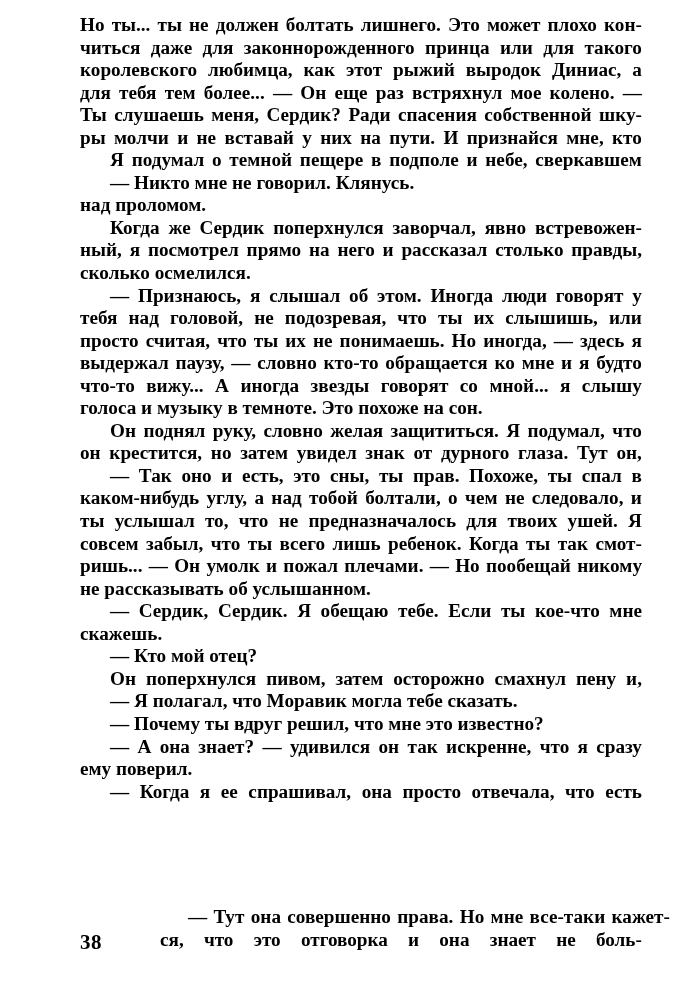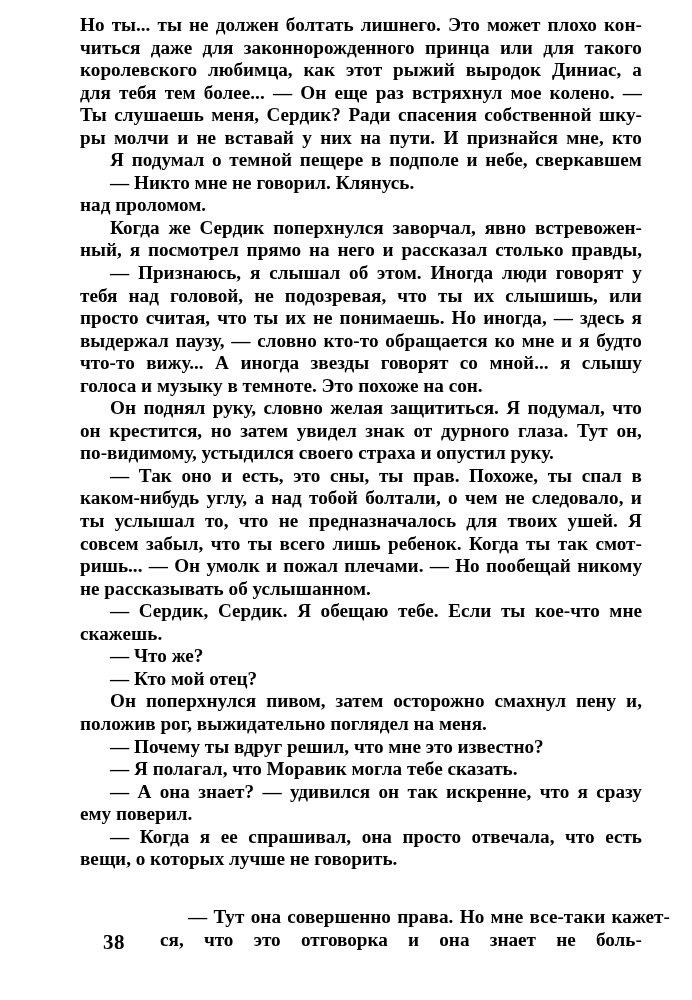--- a/index.html
+++ b/index.html
@@ -97,21 +97,20 @@
   }
 
   #page-number {
     position: absolute;
     left: 68px;
     top: 930px;
     font-size: 21px;
     font-weight: bold;
     font-family: "Liberation Serif", "DejaVu Serif", serif;
     letter-spacing: 0.5px;
-    margin-left: 23px;
   }
 </style>
 </head>
 <body>
 
 <div id="page">
 
   <div id="text-column">
       <div class="ln j">
         <span>Но</span>
@@ -213,20 +212,21 @@
         <span>я</span>
         <span>посмотрел</span>
         <span>прямо</span>
         <span>на</span>
         <span>него</span>
         <span>и</span>
         <span>рассказал</span>
         <span>столько</span>
         <span>правды,</span>
       </div>
+      <div class="ln last">сколько осмелился.</div>
       <div class="ln j ind">
         <span>—</span>
         <span>Признаюсь,</span>
         <span>я</span>
         <span>слышал</span>
         <span>об</span>
         <span>этом.</span>
         <span>Иногда</span>
         <span>люди</span>
         <span>говорят</span>
@@ -301,21 +301,20 @@
         <span>но</span>
         <span>затем</span>
         <span>увидел</span>
         <span>знак</span>
         <span>от</span>
         <span>дурного</span>
         <span>глаза.</span>
         <span>Тут</span>
         <span>он,</span>
       </div>
-      <div class="ln last">по-видимому, устыдился своего страха и опустил руку.</div>
       <div class="ln j ind">
         <span>—</span>
         <span>Так</span>
         <span>оно</span>
         <span>и</span>
         <span>есть,</span>
         <span>это</span>
         <span>сны,</span>
         <span>ты</span>
         <span>прав.</span>
@@ -382,35 +381,33 @@
         <span>Сердик.</span>
         <span>Я</span>
         <span>обещаю</span>
         <span>тебе.</span>
         <span>Если</span>
         <span>ты</span>
         <span>кое-что</span>
         <span>мне</span>
       </div>
       <div class="ln last">скажешь.</div>
-      <div class="ln last ind">— Что же?</div>
       <div class="ln last ind">— Кто мой отец?</div>
       <div class="ln j ind">
         <span>Он</span>
         <span>поперхнулся</span>
         <span>пивом,</span>
         <span>затем</span>
         <span>осторожно</span>
         <span>смахнул</span>
         <span>пену</span>
         <span>и,</span>
       </div>
-      <div class="ln last">положив рог, выжидательно поглядел на меня.</div>
+      <div class="ln last ind">— Я полагал, что Моравик могла тебе сказать.</div>
       <div class="ln last ind">— Почему ты вдруг решил, что мне это известно?</div>
-      <div class="ln last ind">— Я полагал, что Моравик могла тебе сказать.</div>
       <div class="ln j ind">
         <span>—</span>
         <span>А</span>
         <span>она</span>
         <span>знает?</span>
         <span>—</span>
         <span>удивился</span>
         <span>он</span>
         <span>так</span>
         <span>искренне,</span>
@@ -424,21 +421,20 @@
         <span>Когда</span>
         <span>я</span>
         <span>ее</span>
         <span>спрашивал,</span>
         <span>она</span>
         <span>просто</span>
         <span>отвечала,</span>
         <span>что</span>
         <span>есть</span>
       </div>
-      <div class="ln last">вещи, о которых лучше не говорить.</div>
     </div>
 
   <div id="tail-block">
       <div class="ln j ind">
         <span>—</span>
         <span>Тут</span>
         <span>она</span>
         <span>совершенно</span>
         <span>права.</span>
         <span>Но</span>

